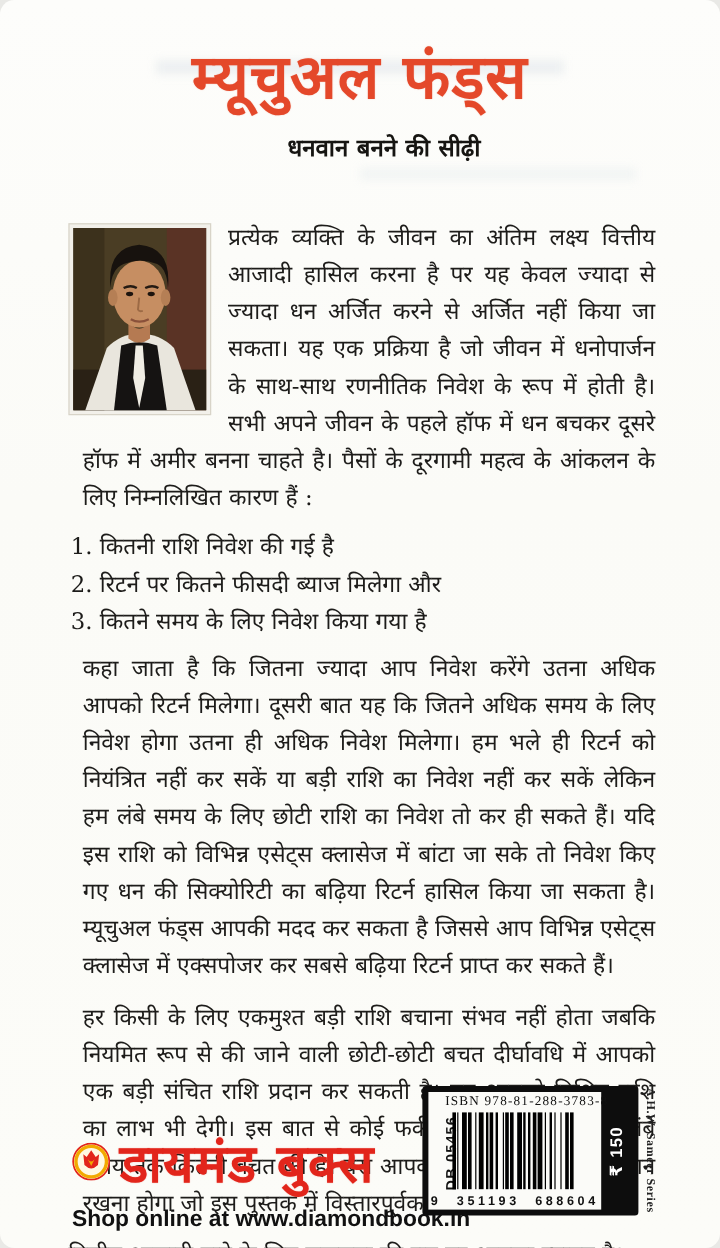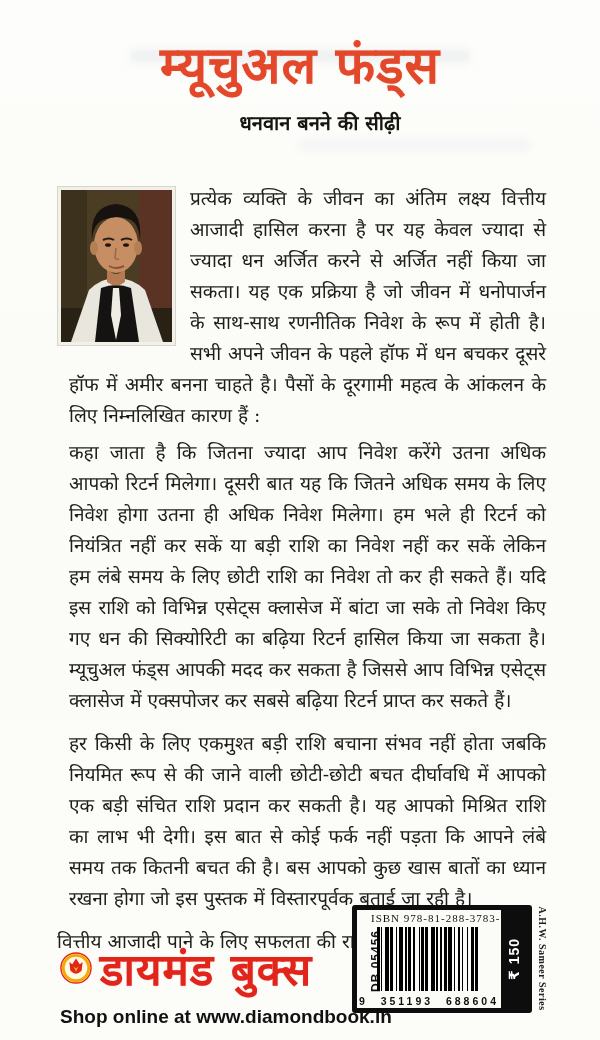--- a/index.html
+++ b/index.html
@@ -6,20 +6,21 @@
   html,body { background:#e9e9e6; }
   .page {
     position:relative;
     width:600px; height:1040px;
     margin:0 auto;
     background:
       linear-gradient(180deg, #fdfdfb 0%, #fbfbf7 40%, #fcfcf8 100%);
     overflow:hidden;
     font-family:"DejaVu Serif","Liberation Serif",serif;
     color:#1d1c1a;
+    border-radius:12px;
   }
   
   .scan-tint-1 { position:absolute; left:130px; top:50px; width:340px; height:12px;
     background:rgba(190,205,215,.25); filter:blur(4px); }
   .scan-tint-2 { position:absolute; left:300px; top:140px; width:230px; height:10px;
     background:rgba(195,210,220,.18); filter:blur(4px); }
 
   .header { position:absolute; top:36px; left:0; width:600px; text-align:center; }
   .title {
     font-size:51px; line-height:1.15; font-weight:bold;
@@ -154,20 +155,25 @@
         <ellipse cx="47" cy="55" rx="3" ry="1.8" fill="#1d140e"></ellipse>
         <ellipse cx="65" cy="55" rx="3" ry="1.8" fill="#1d140e"></ellipse>
 
         <path d="M55 58 L54 68 q1 2 4 1" stroke="#9c6a45" stroke-width="1.6" fill="none"></path>
         <path d="M48 76 q7 4 15 0" stroke="#8a513a" stroke-width="2" fill="none"></path>
       </svg>
     </div>
 
     <p class="body-text">प्रत्येक व्यक्ति के जीवन का अंतिम लक्ष्य वित्तीय आजादी हासिल करना है पर यह केवल ज्यादा से ज्यादा धन अर्जित करने से अर्जित नहीं किया जा सकता। यह एक प्रक्रिया है जो जीवन में धनोपार्जन के साथ-साथ रणनीतिक निवेश के रूप में होती है। सभी अपने जीवन के पहले हॉफ में धन बचकर दूसरे हॉफ में अमीर बनना चाहते है। पैसों के दूरगामी महत्व के आंकलन के लिए निम्नलिखित कारण हैं :</p>
 
+    <ul class="num-list">
+      <li>1. कितनी राशि निवेश की गई है</li>
+      <li>2. रिटर्न पर कितने फीसदी ब्याज मिलेगा और</li>
+      <li>3. कितने समय के लिए निवेश किया गया है</li>
+    </ul>
 
     <p class="body-text para">कहा जाता है कि जितना ज्यादा आप निवेश करेंगे उतना अधिक आपको रिटर्न मिलेगा। दूसरी बात यह कि जितने अधिक समय के लिए निवेश होगा उतना ही अधिक निवेश मिलेगा। हम भले ही रिटर्न को नियंत्रित नहीं कर सकें या बड़ी राशि का निवेश नहीं कर सकें लेकिन हम लंबे समय के लिए छोटी राशि का निवेश तो कर ही सकते हैं। यदि इस राशि को विभिन्न एसेट्स क्लासेज में बांटा जा सके तो निवेश किए गए धन की सिक्योरिटी का बढ़िया रिटर्न हासिल किया जा सकता है। म्यूचुअल फंड्स आपकी मदद कर सकता है जिससे आप विभिन्न एसेट्स क्लासेज में एक्सपोजर कर सबसे बढ़िया रिटर्न प्राप्त कर सकते हैं।</p>
     <p class="body-text para para-gap">हर किसी के लिए एकमुश्त बड़ी राशि बचाना संभव नहीं होता जबकि नियमित रूप से की जाने वाली छोटी-छोटी बचत दीर्घावधि में आपको एक बड़ी संचित राशि प्रदान कर सकती है। यह आपको मिश्रित राशि का लाभ भी देगी। इस बात से कोई फर्क नहीं पड़ता कि आपने लंबे समय तक कितनी बचत की है। बस आपको कुछ खास बातों का ध्यान रखना होगा जो इस पुस्तक में विस्तारपूर्वक बताई जा रही है।</p>
     <p class="closing-line">वित्तीय आजादी पाने के लिए सफलता की राह पर आपका स्वागत है।</p>
   </div>
 
   <div class="publisher">
     <div class="pub-row">
       <svg class="pub-logo" viewBox="0 0 34 34">
         <circle cx="17" cy="17" r="16" fill="#fff8e2" stroke="#e2251b" stroke-width="1.5"></circle>

